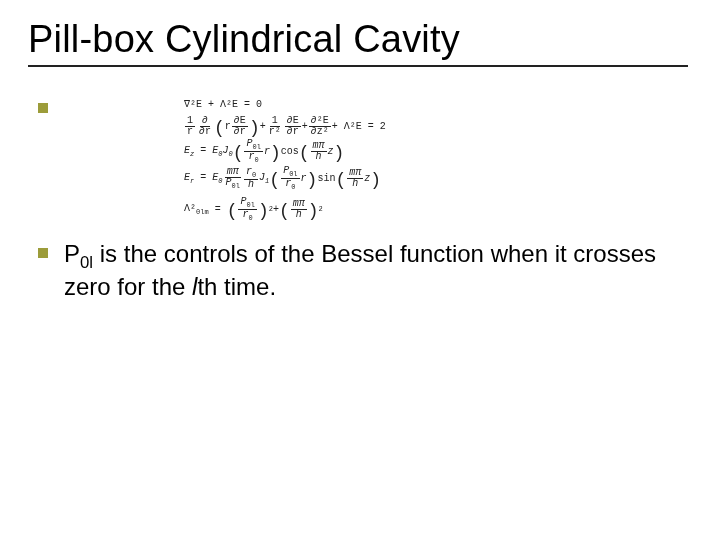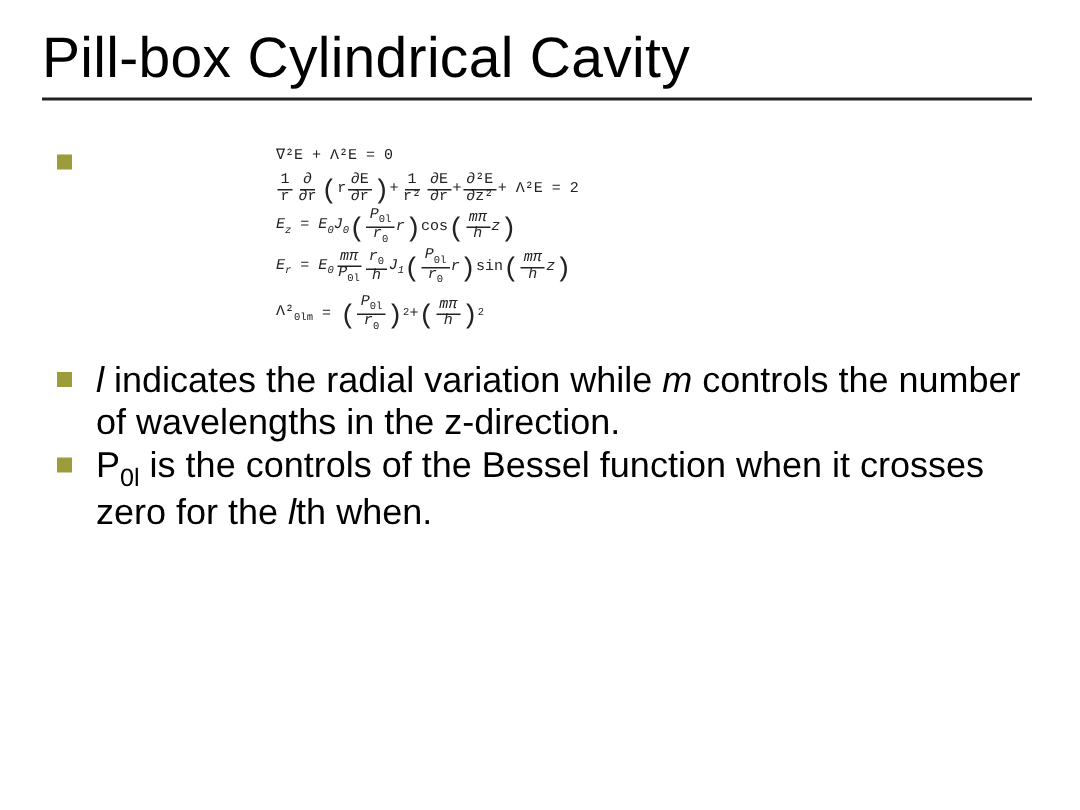--- a/index.html
+++ b/index.html
@@ -247,24 +247,21 @@
               <span class="num italic">mπ</span>
               <span class="den italic">h</span>
             </span>
           <span class="paren">)</span>
             <sup>2</sup>
         </div>
 
       </div>
     </li>
 
-    <li class="body-group">
-      <span class="italic">l</span><span> indicates the radial variation while </span><span class="italic">m</span><span> controls the number of wavelengths in the z-direction.</span>
+
+    <li>
+      <span><span>P</span><sub class="txt"><span>0l</span></sub></span><span> is the controls of the Bessel function when it crosses zero for the </span><span class="italic">l</span><span>th time.</span>
+
     </li>
 
-    <li>
-      <span><span>P</span><sub class="txt"><span>0l</span></sub></span><span> is the controls of the Bessel function when it crosses zero for the </span><span class="italic">l</span><span>th when.</span>
-
-    </li>
-
   </ul>
 
 </div>
 
 </body></html>

